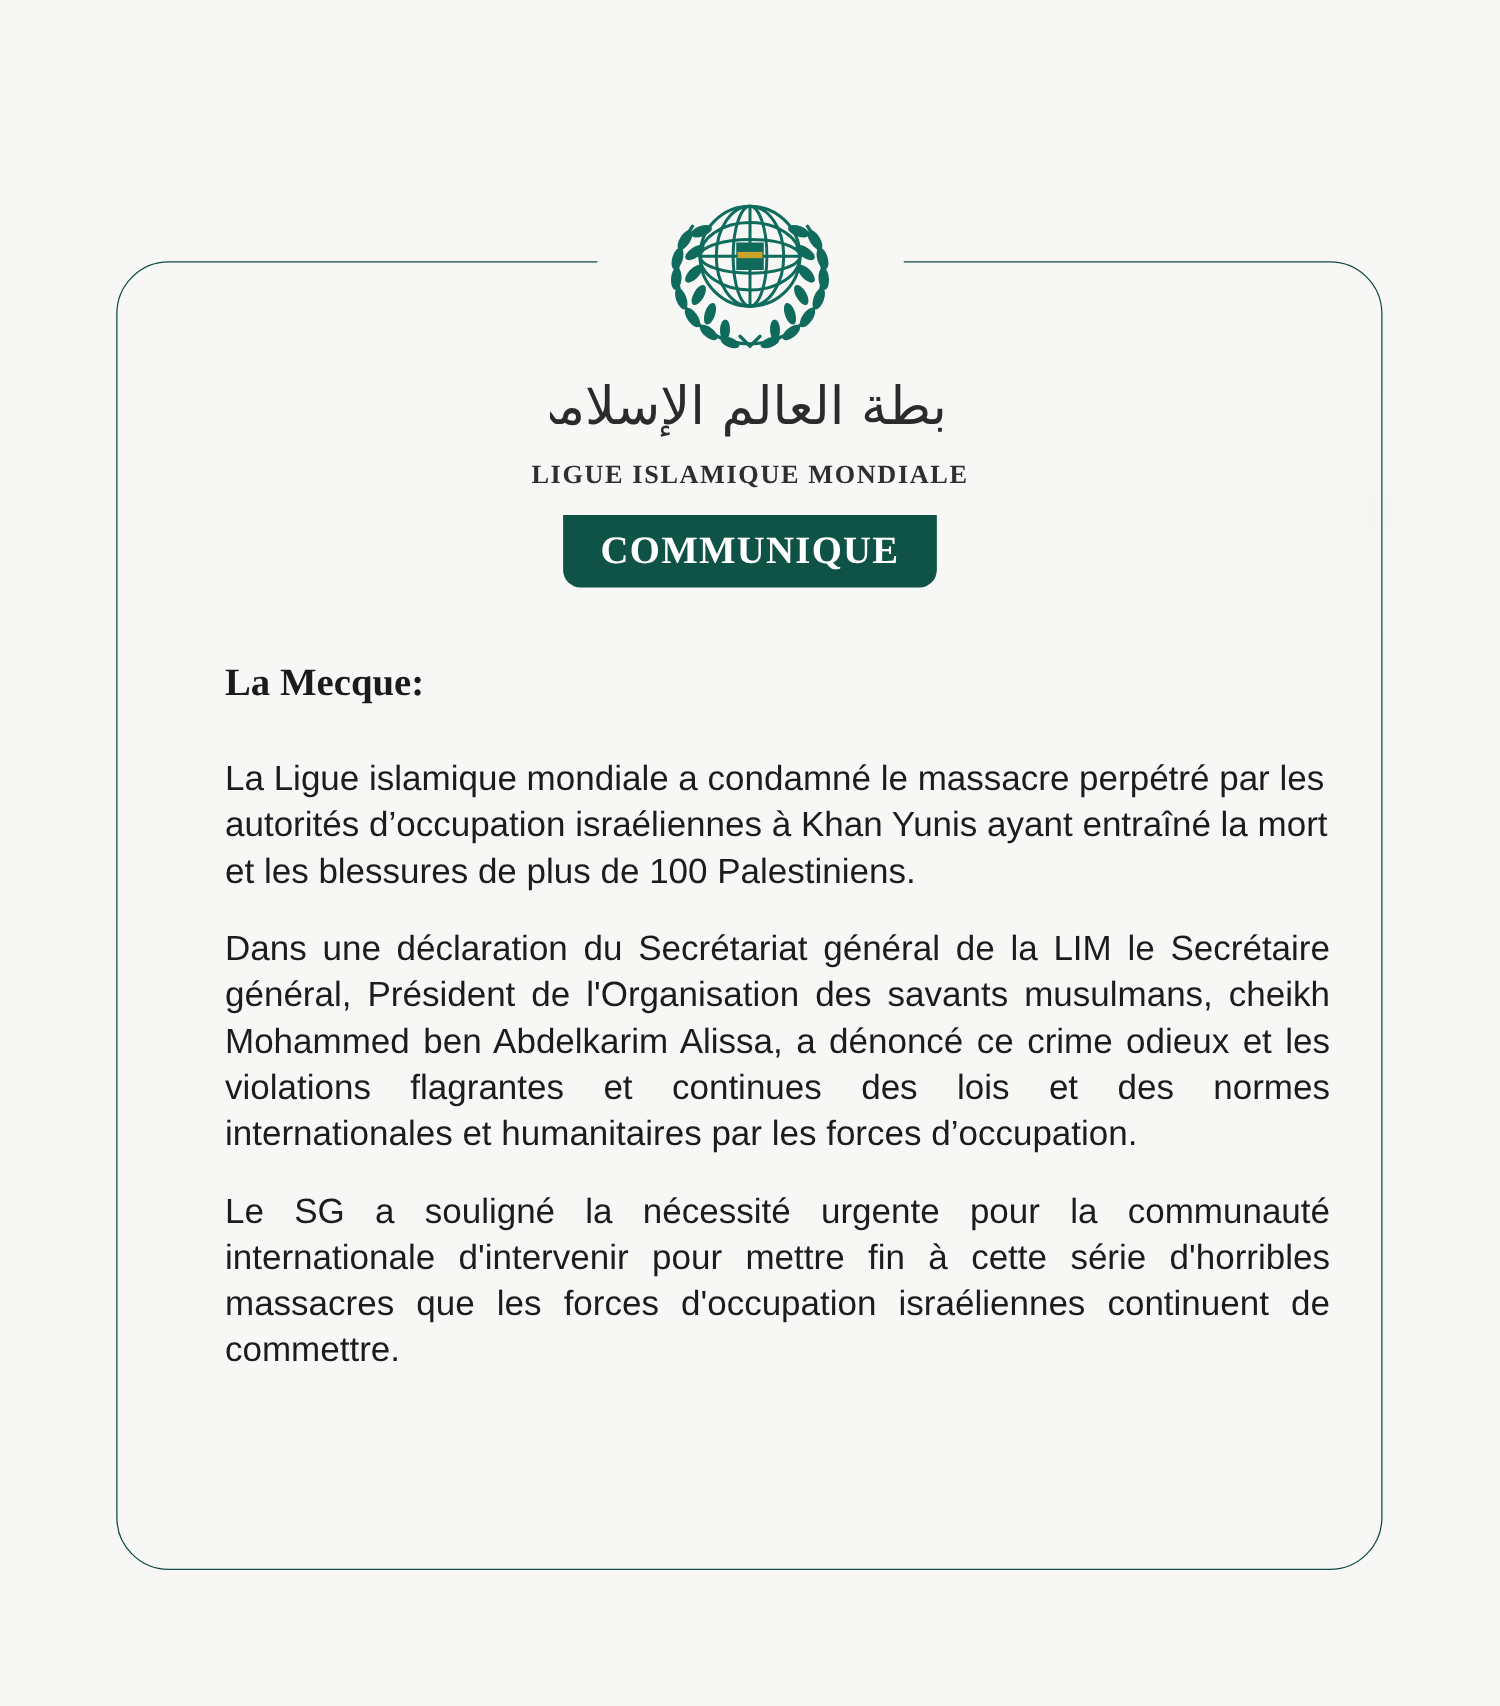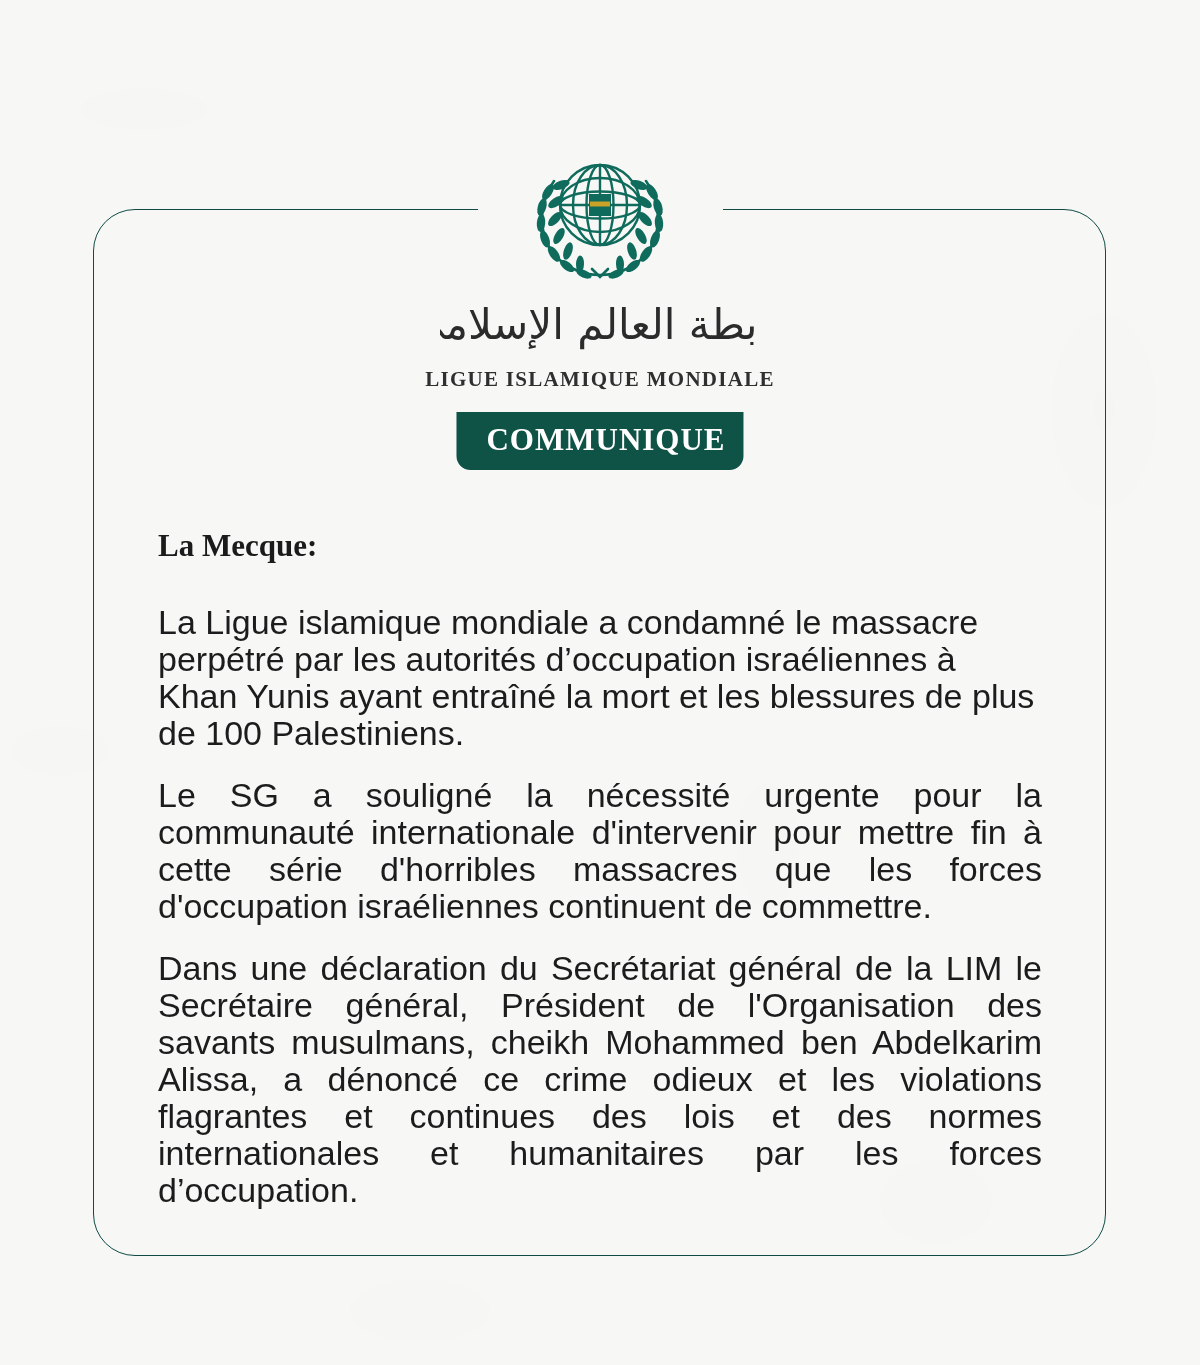--- a/index.html
+++ b/index.html
@@ -101,44 +101,44 @@
     position: absolute;
     left: 50%;
     top: 412px;
     transform: translateX(-50%);
     background: #0f5347;
     color: #ffffff;
     font-family: "Liberation Serif", serif;
     font-weight: bold;
     font-size: 31px;
     letter-spacing: 1px;
-    padding: 12px 18px 13px 30px;
+    padding: 12px 30px 13px 30px;
     border-radius: 0 0 14px 14px;
     line-height: 1.05;
   }
 
   
   .content {
     position: absolute;
-    left: 158px;
+    left: 180px;
     top: 528px;
     width: 884px;
   }
 
   .dateline {
     font-family: "Liberation Serif", serif;
     font-weight: bold;
     font-size: 31px;
     color: #1b1b1b;
     margin-bottom: 40px;
   }
 
   .para {
     font-family: "Liberation Sans", sans-serif;
-    font-size: 34px;
+    font-size: 28px;
     line-height: 37px;
     color: #1c1c1c;
     margin-bottom: 25px;
   }
 
   .para.justified {
     text-align: justify;
     text-align-last: left;
   }
 
@@ -228,17 +228,17 @@
 
   <div class="badge">COMMUNIQUE</div>
 </div>
 
 <div class="content">
 
   <div class="dateline">La Mecque:</div>
 
   <p class="para">La Ligue islamique  mondiale a condamné le massacre perpétré par les autorités d’occupation israéliennes à Khan Yunis ayant entraîné la mort et les blessures de plus de 100 Palestiniens.</p>
 
+  <p class="para justified">Dans une déclaration du Secrétariat général de la LIM le Secrétaire général, Président de l'Organisation des savants musulmans, cheikh Mohammed ben Abdelkarim Alissa, a dénoncé ce crime odieux et les violations flagrantes et continues des lois et des normes internationales et humanitaires par les forces d’occupation.</p>
+
   <p class="para justified">Le SG a souligné la nécessité urgente pour la communauté internationale d'intervenir pour mettre fin à cette série d'horribles massacres que les forces d'occupation israéliennes continuent de commettre.</p>
 
-  <p class="para justified">Dans une déclaration du Secrétariat général de la LIM le Secrétaire général, Président de l'Organisation des savants musulmans, cheikh Mohammed ben Abdelkarim Alissa, a dénoncé ce crime odieux et les violations flagrantes et continues des lois et des normes internationales et humanitaires par les forces d’occupation.</p>
-
 </div>
 
 </body></html>

